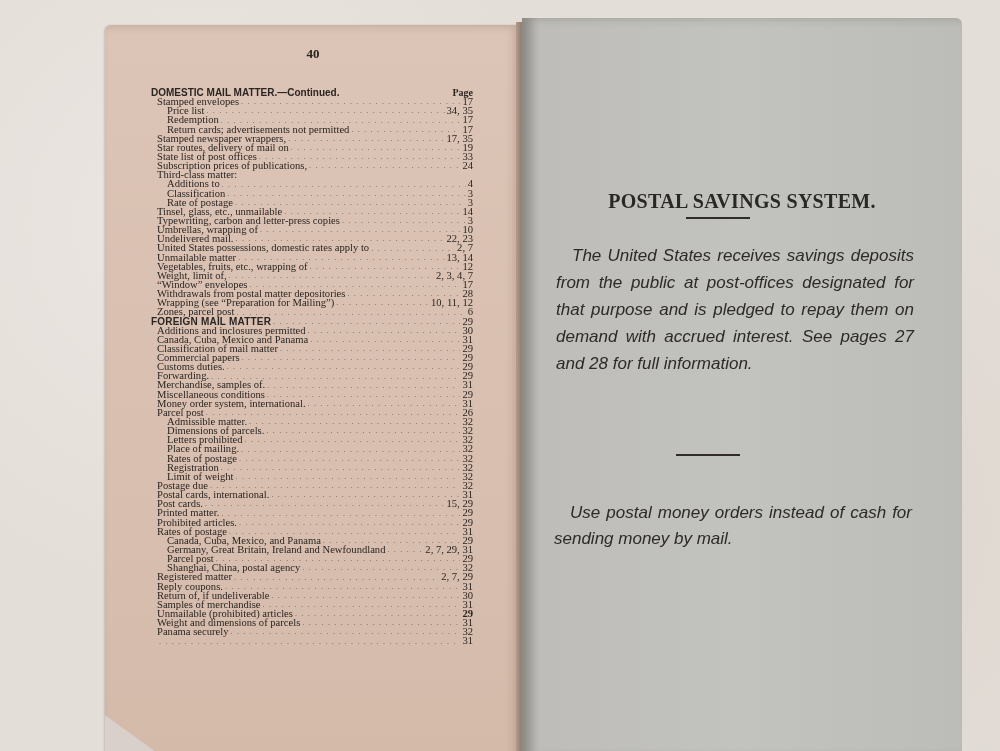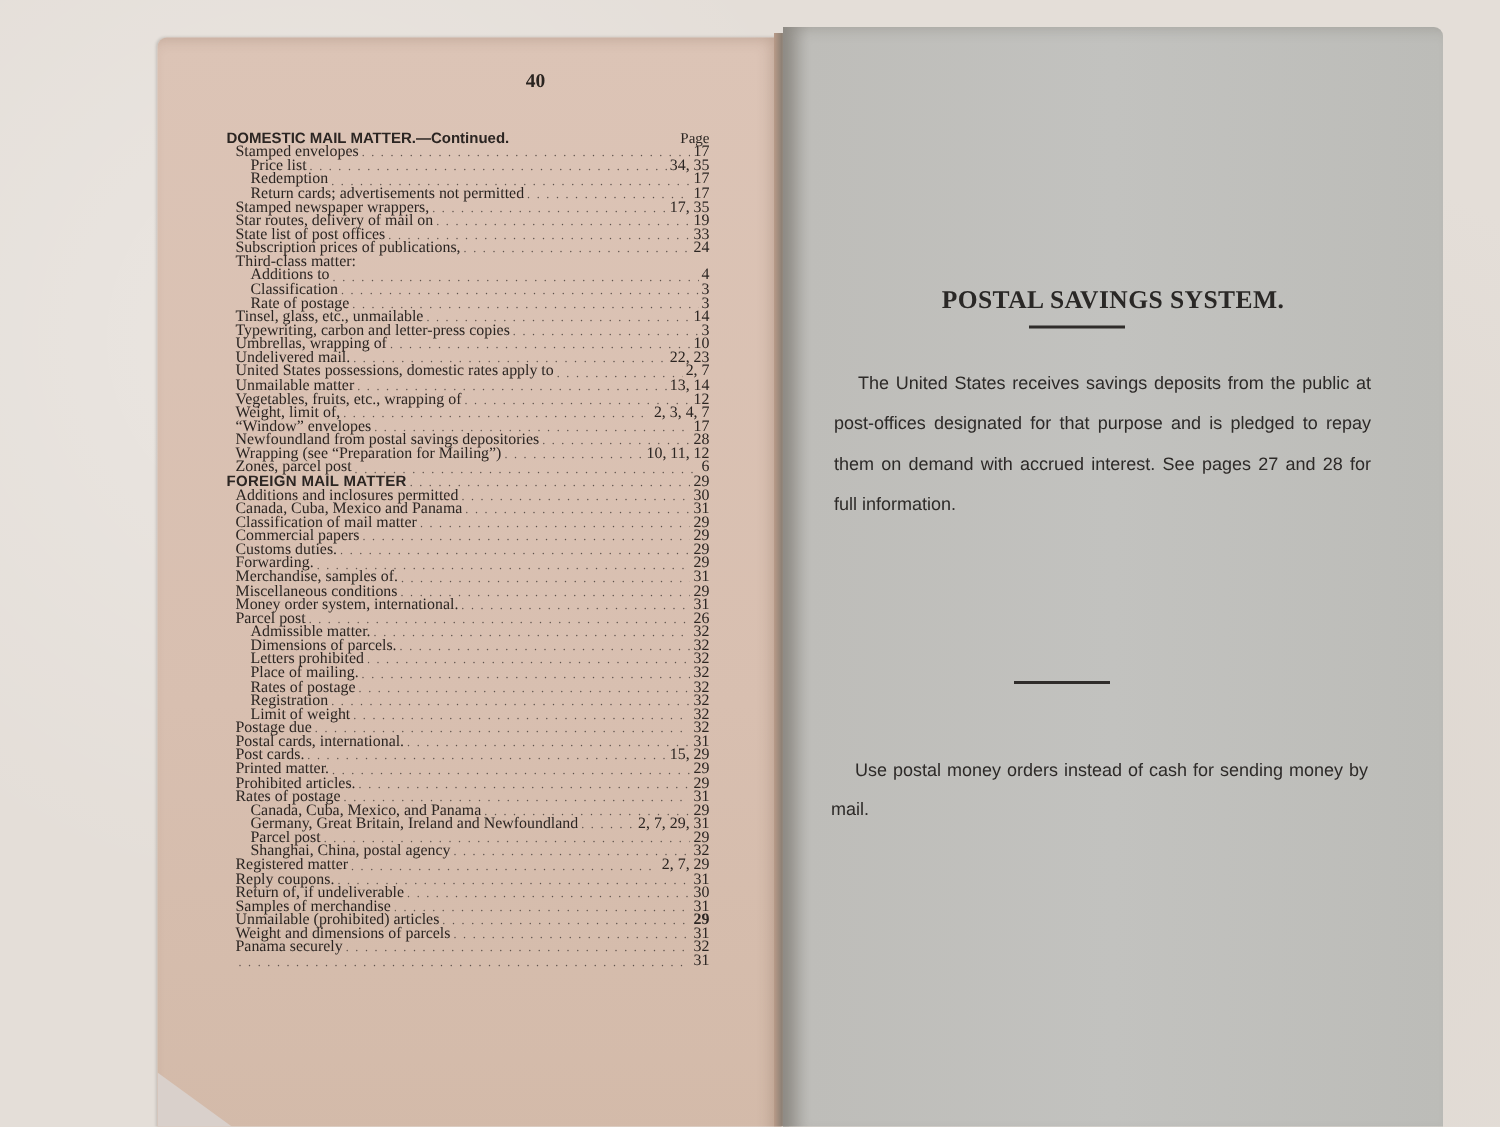--- a/index.html
+++ b/index.html
@@ -28,50 +28,50 @@
     background: linear-gradient(90deg, #a8a6a2 0%, #bebdb9 4%, #c2c2bf 50%, #bcbcb8 100%);
     border-radius:0 6px 0 0;
     box-shadow: inset 8px 0 10px rgba(60,50,40,0.25);
   }
   .spine {
     position:absolute; left:516px; top:22px; width:10px; height:729px;
     background: linear-gradient(90deg, #b89a88, #8f8276 50%, #a3a09b);
   }
   .page-num {
     position:absolute; left:0; width:100%; top:21px; text-align:center;
-    font-size:13px; font-weight:bold; color:#2a2420;padding-left:44px;
+    font-size:13px; font-weight:bold; color:#2a2420;
   }
   .index {
     position:absolute; left:46px; top:63px; width:322px;
     font-family: "Liberation Serif", serif;
     color:#2b2522; font-size:10.6px; line-height:9.15px;
   }
   .row { display:flex; align-items:flex-end; white-space:nowrap; height:9.15px; }
   .row .label { flex:0 0 auto; }
   .row .dots {
     flex:1 1 auto; overflow:hidden; color:#5e524c; letter-spacing:1.2px;
     margin:0 2px; font-size:8px; line-height:8px;
   }
   .row .pg { flex:0 0 auto; text-align:right; }
   .row.l1 .label { padding-left:6px;margin-top:36px; }
   .row.l2 .label { padding-left:16px; }
   .row.head .label { font-weight:bold; font-family:"Liberation Sans", sans-serif; font-size:10px; letter-spacing:0.2px;margin-top:26px; }
   .row.head-title .label { font-weight:bold; font-family:"Liberation Sans", sans-serif; font-size:10px; }
-  .row.head-title .pg { font-weight:normal; font-size:10px; }
+  .row.head-title .pg { font-weight:bold; font-size:10px; }
   .row.bold-pg .pg { font-weight:bold; }
 
   .right-content { position:absolute; left:0; top:0; width:100%; height:100%; color:#2a2826; }
   .r-title {
     position:absolute; left:0; width:100%; text-align:center;
-    font-family:"Liberation Serif", serif; font-weight:bold; font-size:17px; letter-spacing:0.3px;
+    font-family:"Liberation Serif", serif; font-weight:bold; font-size:20px; letter-spacing:0.3px;
   }
   .r-rule { position:absolute; height:2px; width:64px; background:#2f2c2a; }
   .r-para {
-    position:absolute; font-family:"Liberation Sans", sans-serif; font-size:12px;
-    line-height:27px; text-align:justify; color:#2d2a28;
+    position:absolute; font-family:"Liberation Sans", sans-serif; font-size:17px;
+    line-height:27px; text-align:justify; color:#2d2a28;font-style:italic;
   }
   .r-para p { margin:0; text-indent:16px; }
   .r-para.tight { line-height:26px; }
 </style>
 </head>
 <body>
 
 <div class="page-left">
   <div class="page-num">40</div>
   <div class="index">
@@ -180,21 +180,21 @@
           <span class="label">Weight, limit of,</span>
           <span class="dots">. . . . . . . . . . . . . . . . . . . . . . . . . . . . . . . . . . . . . . . . . . . . . . . . . . . . . . . . . . . .</span>
           <span class="pg">2, 3, 4, 7</span>
         </div>
         <div class="row l1">
           <span class="label">“Window” envelopes</span>
           <span class="dots">. . . . . . . . . . . . . . . . . . . . . . . . . . . . . . . . . . . . . . . . . . . . . . . . . . . . . . . . . . . .</span>
           <span class="pg">17</span>
         </div>
         <div class="row l1">
-          <span class="label">Newfoundland from postal savings depositories</span>
+          <span class="label">Withdrawals from postal matter depositories</span>
           <span class="dots">. . . . . . . . . . . . . . . . . . . . . . . . . . . . . . . . . . . . . . . . . . . . . . . . . . . . . . . . . . . .</span>
           <span class="pg">28</span>
         </div>
         <div class="row l1">
           <span class="label">Wrapping (see “Preparation for Mailing”)</span>
           <span class="dots">. . . . . . . . . . . . . . . . . . . . . . . . . . . . . . . . . . . . . . . . . . . . . . . . . . . . . . . . . . . .</span>
           <span class="pg">10, 11, 12</span>
         </div>
         <div class="row l1">
           <span class="label">Zones, parcel post</span>

